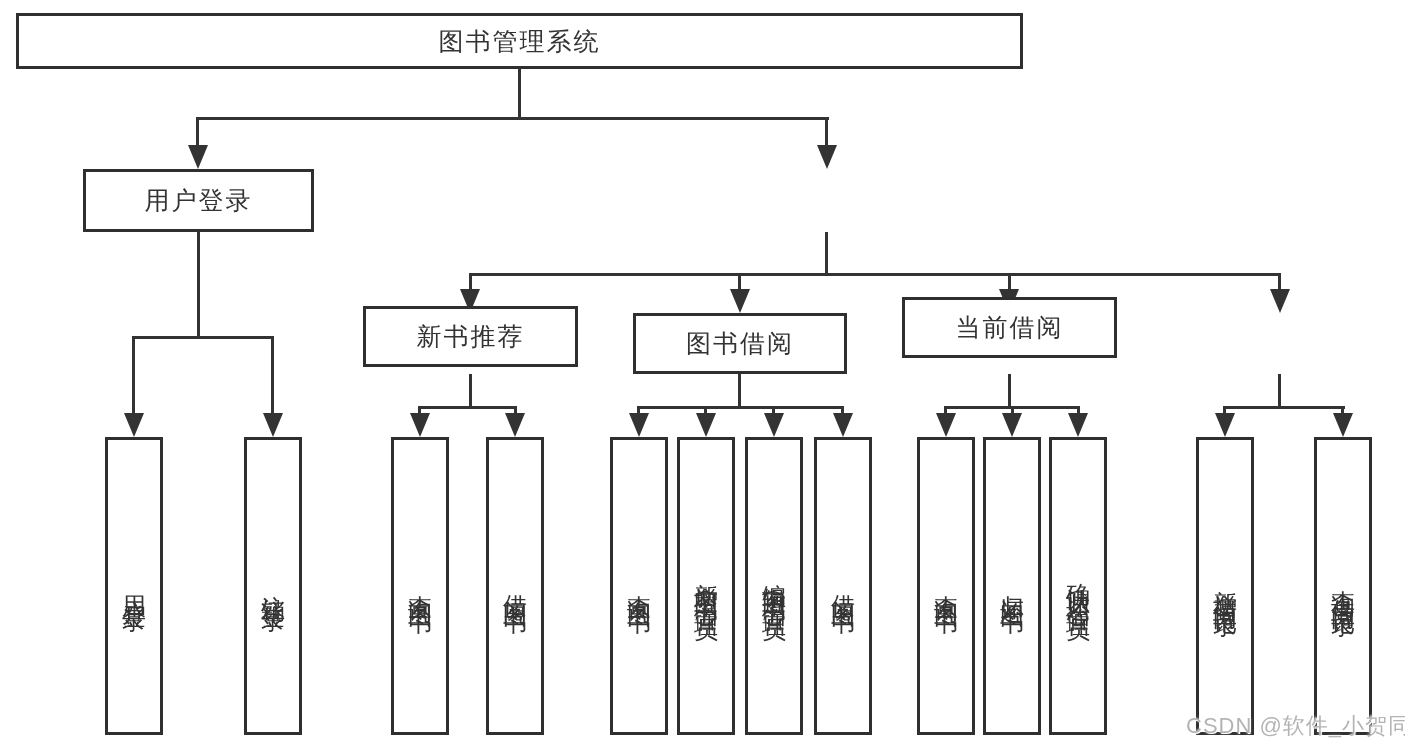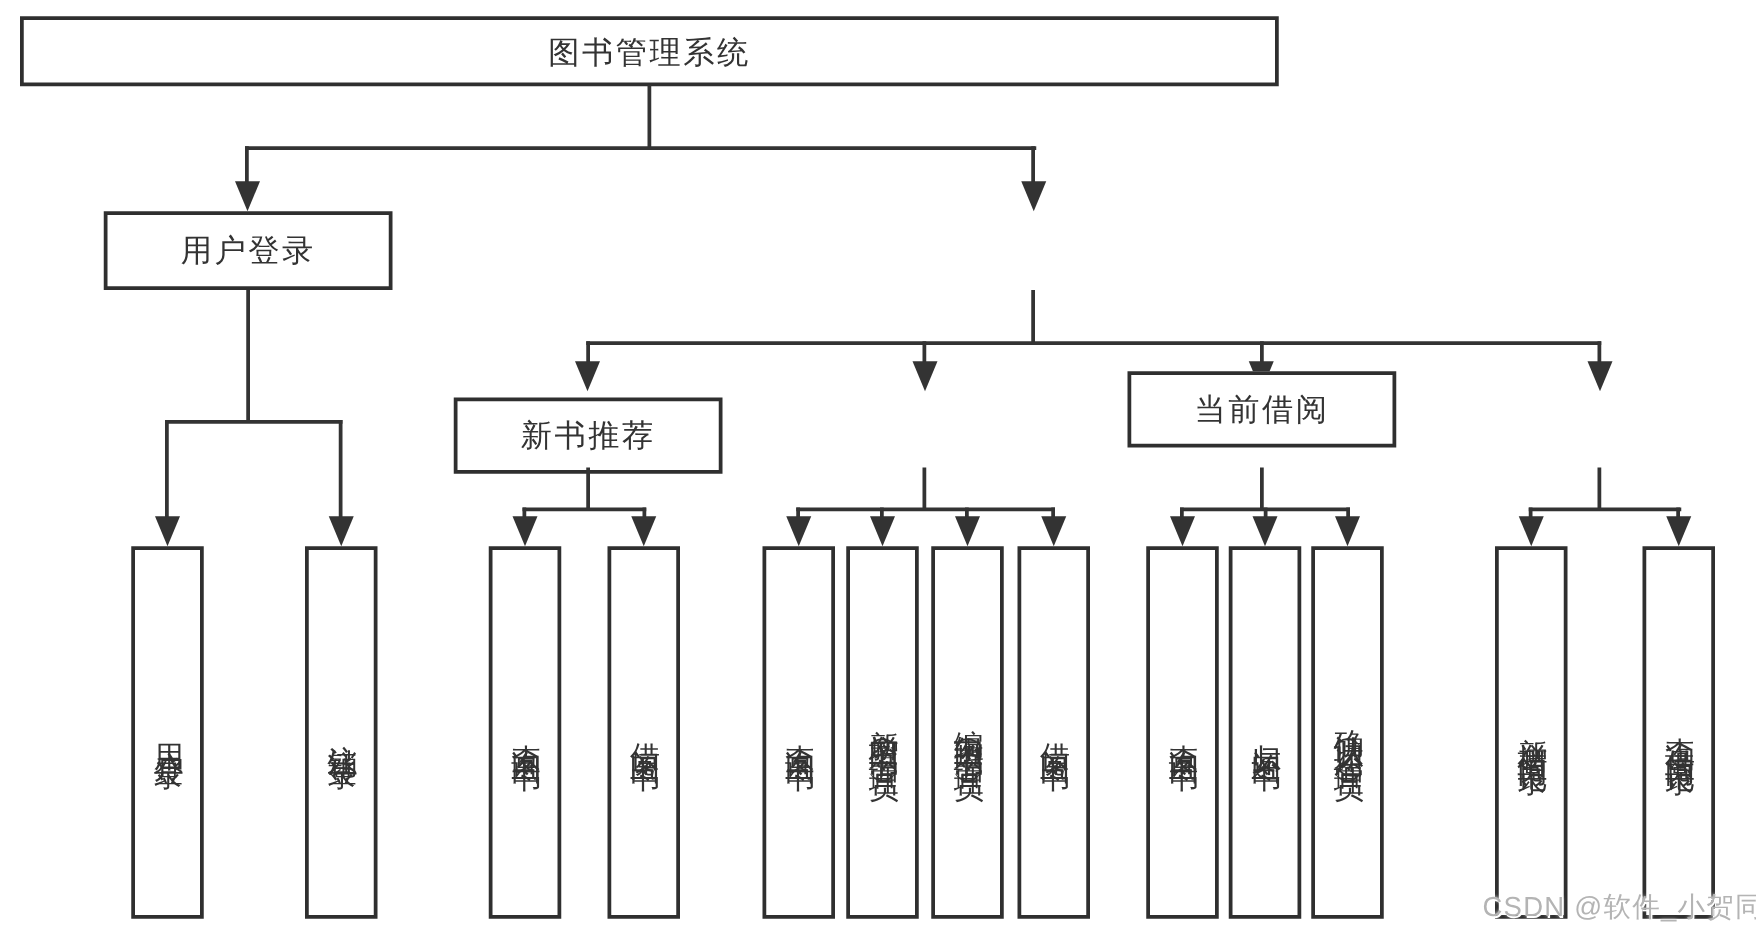--- a/index.html
+++ b/index.html
@@ -93,22 +93,25 @@
     <div class="vline" style="left:469px; top:273px; height:20px;"></div>
     <div class="arrow-down" style="left:460px; top:289px;"></div>
     <div class="vline" style="left:738px; top:273px; height:20px;"></div>
     <div class="arrow-down" style="left:730px; top:289px;"></div>
     <div class="vline" style="left:1008px; top:273px; height:20px;"></div>
     <div class="arrow-down" style="left:999px; top:289px;"></div>
     <div class="vline" style="left:1278px; top:273px; height:20px;"></div>
     <div class="arrow-down" style="left:1270px; top:289px;"></div>
   </div>
 
-  <div class="box horiz" style="left:363px; top:318px; width:215px; height:61px;">
+  <div class="box horiz" style="left:363px; top:306px; width:215px; height:61px;">
     <span>新书推荐</span>
+  </div>
+  <div class="box horiz" style="left:633px; top:313px; width:214px; height:61px;">
+    <span>图书借阅</span>
   </div>
   <div class="box horiz" style="left:902px; top:297px; width:215px; height:61px;">
     <span>当前借阅</span>
   </div>
 
   <div>
     <div class="vline" style="left:469px; top:374px; height:34px;"></div>
     <div class="hline" style="left:418px; top:406px; width:99px;"></div>
     <div class="vline" style="left:418px; top:406px; height:12px;"></div>
     <div class="arrow-down" style="left:410px; top:413px;"></div>

